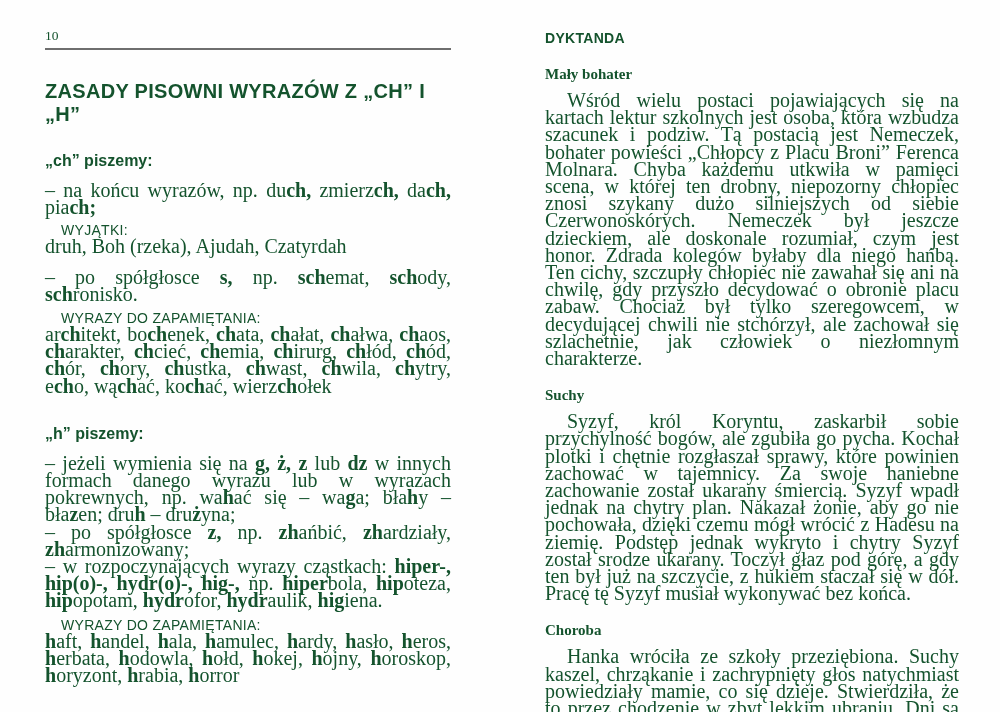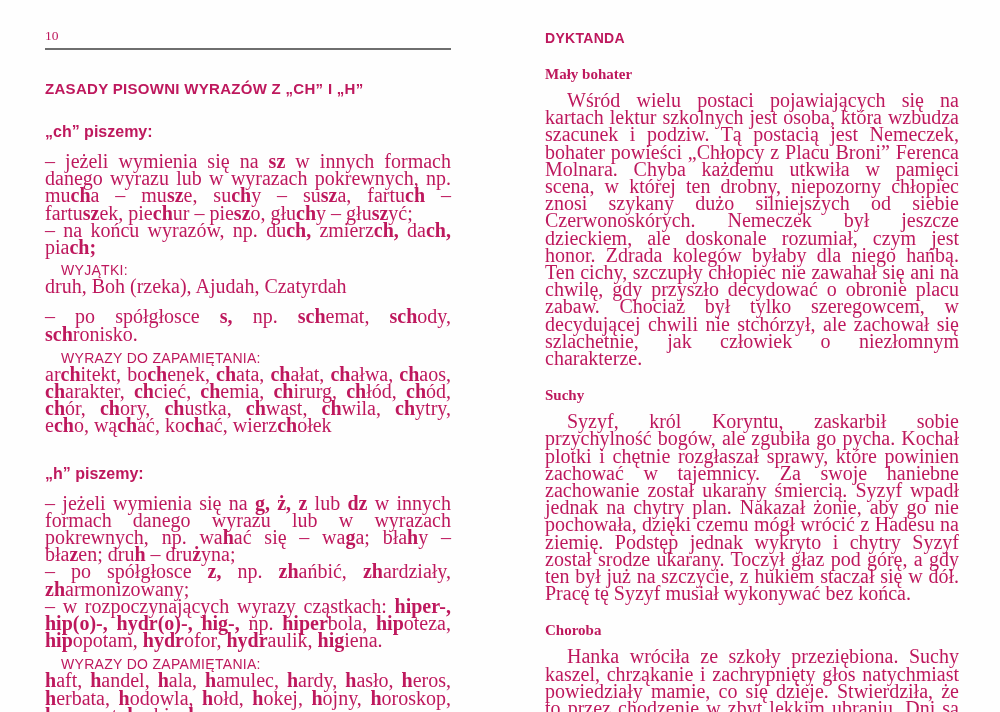--- a/index.html
+++ b/index.html
@@ -7,21 +7,21 @@
     padding: 0;
     background: #fefefe;
     width: 1000px;
     height: 712px;
     overflow: hidden;
   }
   .spread {
     position: relative;
     width: 892px;
     height: 712px;
-    color: #be185d;
+    color: #14532d;
     font-family: "Liberation Serif", serif;
     padding-left: 40px;
   }
   .page {
     position: absolute;
     top: 0;
   }
   .page-left  { left: 45px;  width: 406px; }
   .page-right { left: 545px; width: 414px; }
 
@@ -37,21 +37,21 @@
   }
   .running-head .num-left  { justify-self: start; }
   .running-head .head-mid  { justify-self: center; font-weight: bold; }
   .running-head .num-right { justify-self: end; }
 
   
   .page-title {
     margin: 30px 0 15px 0;
     font-family: "Liberation Sans", sans-serif;
     font-weight: bold;
-    font-size: 15px;
+    font-size: 20px;
     letter-spacing: 0.3px;
   }
   .sub-head {
     margin: 26px 0 12px 0;
     font-family: "Liberation Sans", sans-serif;
     font-weight: bold;
     font-size: 16px;
   }
   .mini-head {
     margin: 6px 0 0 16px;
@@ -93,21 +93,20 @@
   <section class="page page-left">
     <div class="running-head">
       <span class="num-left">10</span>
       <span class="head-mid"></span>
       <span class="num-right"></span>
     </div>
 
     <h1 class="page-title">ZASADY PISOWNI WYRAZÓW Z „CH” I „H”</h1>
 
     <h2 class="sub-head">„ch” piszemy:</h2>
-    <p class="bodytext">– jeżeli wymienia się na <b>sz</b> w innych formach danego wyrazu lub w wyrazach pokrewnych, np. mu<b>ch</b>a – mu<b>sz</b>e, su<b>ch</b>y – su<b>sz</b>a, fartu<b>ch</b> – fartu<b>sz</b>ek, pie<b>ch</b>ur – pie<b>sz</b>o, głu<b>ch</b>y – głu<b>sz</b>yć;</p>
     <p class="bodytext">– na końcu wyrazów, np. du<b>ch,</b> zmierz<b>ch,</b> da<b>ch,</b> pia<b>ch;</b></p>
 
     <h3 class="mini-head">WYJĄTKI:</h3>
     <p class="bodytext">druh, Boh (rzeka), Ajudah, Czatyrdah</p>
 
     <p class="bodytext sp-top">– po spółgłosce <b>s,</b> np. <b>sch</b>emat, <b>sch</b>ody, <b>sch</b>ronisko.</p>
 
     <h3 class="mini-head gap-top">WYRAZY DO ZAPAMIĘTANIA:</h3>
     <p class="bodytext">ar<b>ch</b>itekt, bo<b>ch</b>enek, <b>ch</b>ata, <b>ch</b>ałat, <b>ch</b>ałwa, <b>ch</b>aos, <b>ch</b>arakter, <b>ch</b>cieć, <b>ch</b>emia, <b>ch</b>irurg, <b>ch</b>łód, <b>ch</b>ód, <b>ch</b>ór, <b>ch</b>ory, <b>ch</b>ustka, <b>ch</b>wast, <b>ch</b>wila, <b>ch</b>ytry, e<b>ch</b>o, wą<b>ch</b>ać, ko<b>ch</b>ać, wierz<b>ch</b>ołek</p>
 

